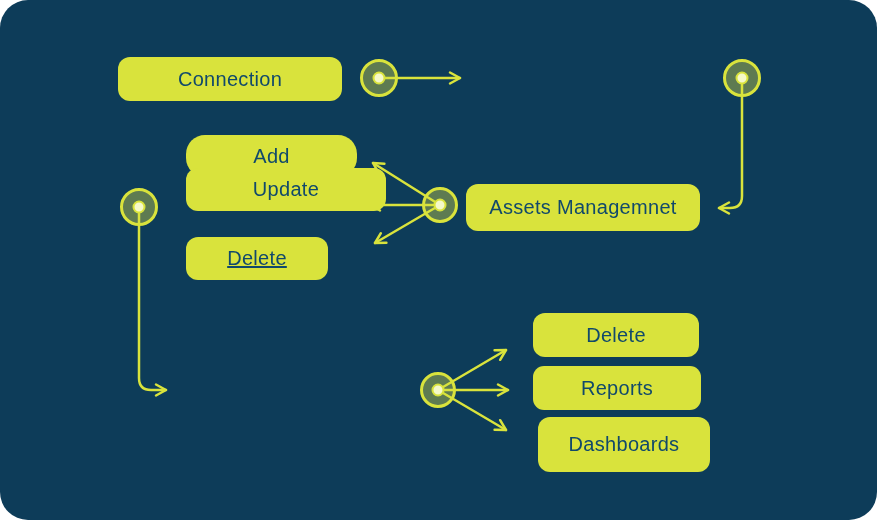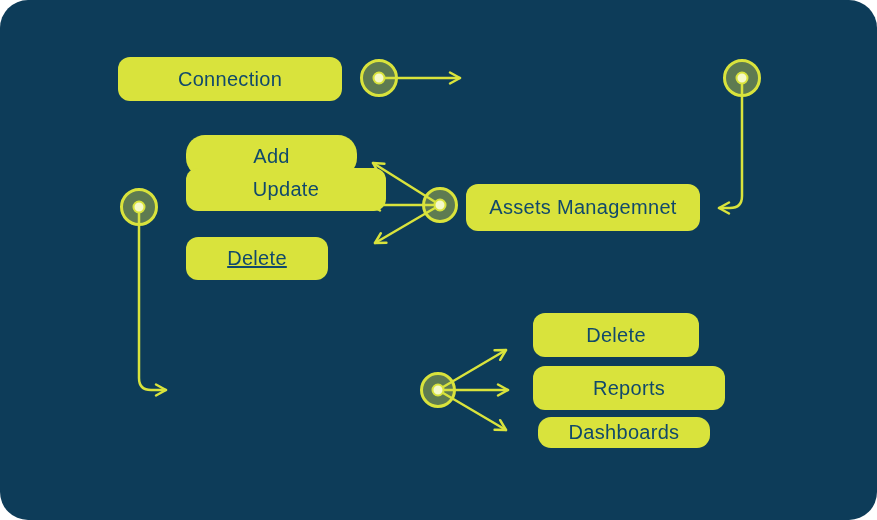--- a/index.html
+++ b/index.html
@@ -32,22 +32,22 @@
     z-index: 2;
   }
   #n-connection  { left: 118px; top:  57px; width: 224px; height: 44px; }
   #n-discover    { left: 475px; top:  57px; width: 223px; height: 44px; }
   #n-add         { left: 186px; top: 135px; width: 171px; height: 42px; border-radius: 19px; }
   #n-update      { left: 186px; top: 168px; width: 200px; height: 43px; }
   #n-delete      { left: 186px; top: 237px; width: 142px; height: 43px; text-decoration: underline; }
   #n-assets      { left: 466px; top: 184px; width: 234px; height: 47px; }
   #n-apply-packs { left: 187px; top: 367px; width: 226px; height: 45px; }
   #n-alerts      { left: 533px; top: 313px; width: 166px; height: 44px; }
-  #n-reports     { left: 533px; top: 366px; width: 192px; height: 44px; }
-  #n-dashboards  { left: 538px; top: 417px; width: 172px; height: 31px; border-radius: 13px; }
+  #n-reports     { left: 533px; top: 366px; width: 168px; height: 44px; border-radius: 11px; }
+  #n-dashboards  { left: 538px; top: 417px; width: 172px; height: 55px; }
 
   .connector-layer {
     position: absolute;
     left: 0; top: 0;
     width: 877px; height: 520px;
     z-index: 1;
     pointer-events: none;
   }
   .edge {
     fill: none;

